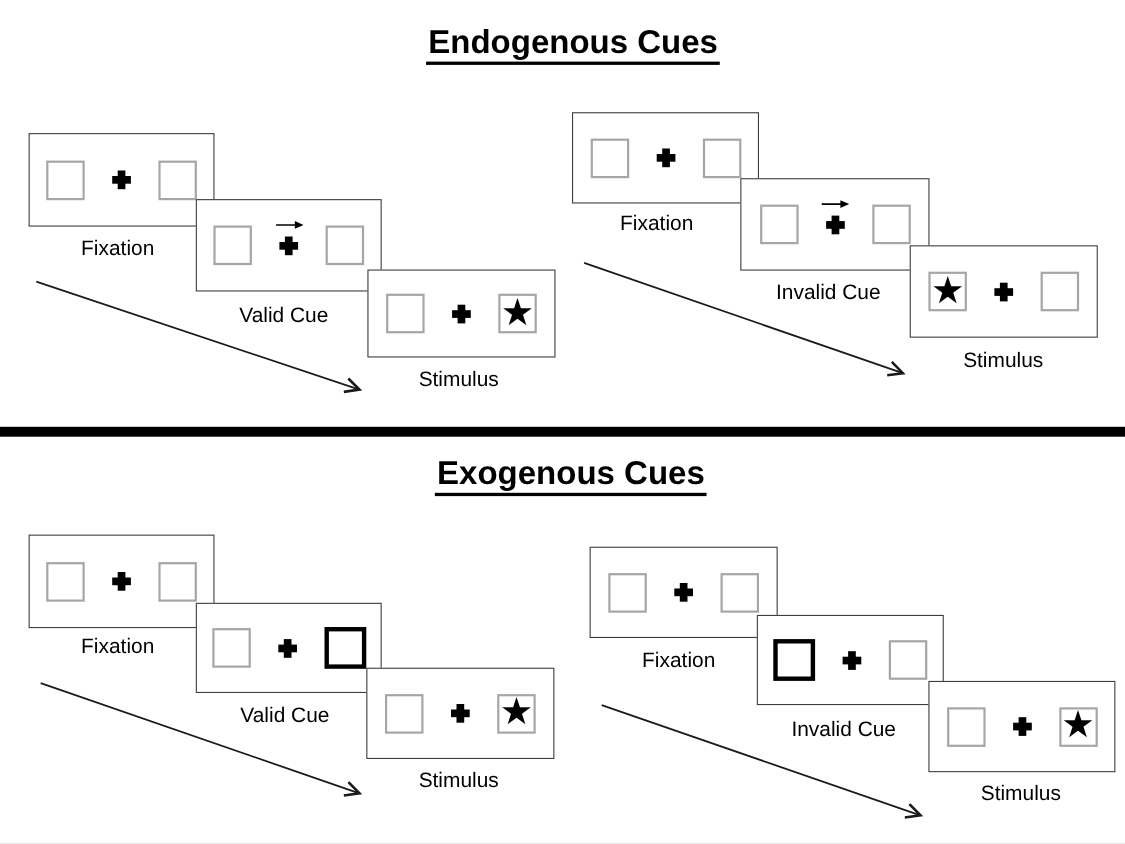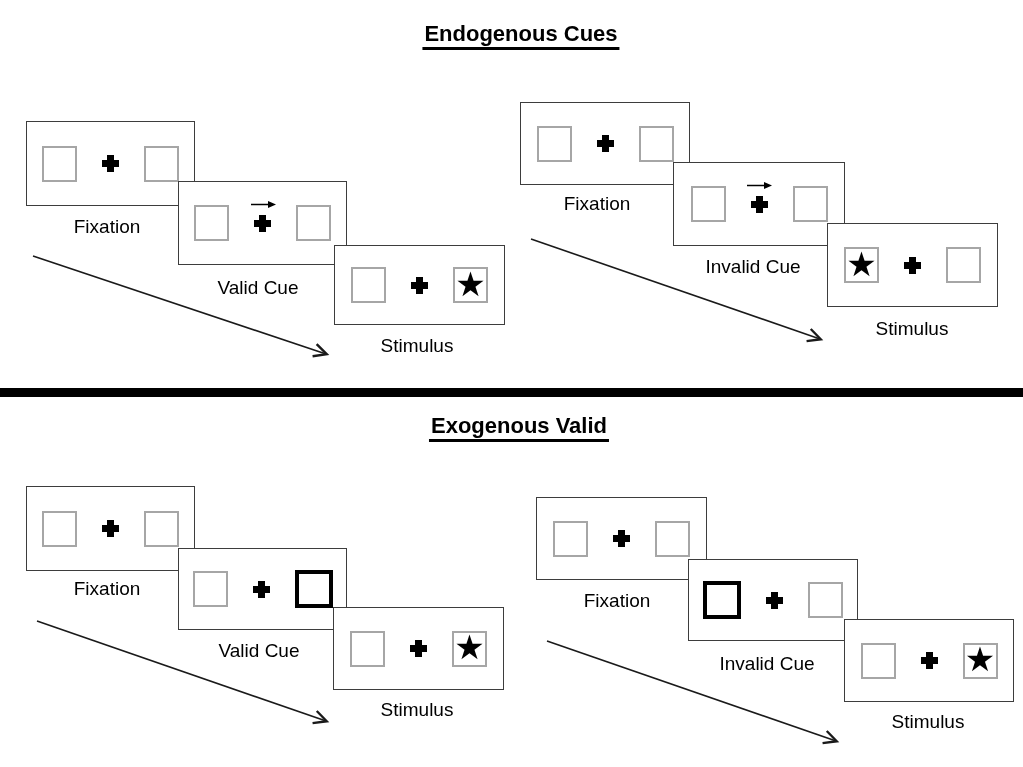--- a/index.html
+++ b/index.html
@@ -9,21 +9,21 @@
     width:1023px;height:767px;
     background:#ffffff;
     overflow:hidden;
     font-family:"Liberation Sans", sans-serif;
     color:#000;
   }
   .section{position:absolute;left:0;top:0;width:0;height:0;overflow:visible;}
   .title{
     position:absolute;
     transform:translateX(-50%);
-    font-size:22px;font-weight:bold;
+    font-size:30px;font-weight:bold;
     border-bottom:3px solid #000;
     padding:0 2px 1px 2px;
     white-space:nowrap;
     line-height:1.1;
     text-align:center;
   }
   .divider{
     position:absolute;left:0;top:388px;
     width:1023px;height:9px;background:#000;z-index:5;
   }
@@ -139,21 +139,21 @@
         </span>
       <span class="plus"></span>
       <span class="sq"></span>
     </div>
     <div class="lbl" style="left:912px;top:318px">Stimulus</div>
   </div>
 
   <div class="divider"></div>
 
   <div class="section">
-    <div class="title" style="left:519px;top:414px">Exogenous Valid</div>
+    <div class="title" style="left:519px;top:414px">Exogenous Cues</div>
 
     <div class="panel" style="left:26px;top:486px;width:169px;height:85px;z-index:1">
       <span class="sq"></span>
       <span class="plus"></span>
       <span class="sq"></span>
     </div>
     <div class="lbl" style="left:107px;top:578px">Fixation</div>
 
     <div class="panel" style="left:178px;top:548px;width:169px;height:82px;z-index:2">
       <span class="sq"></span>

